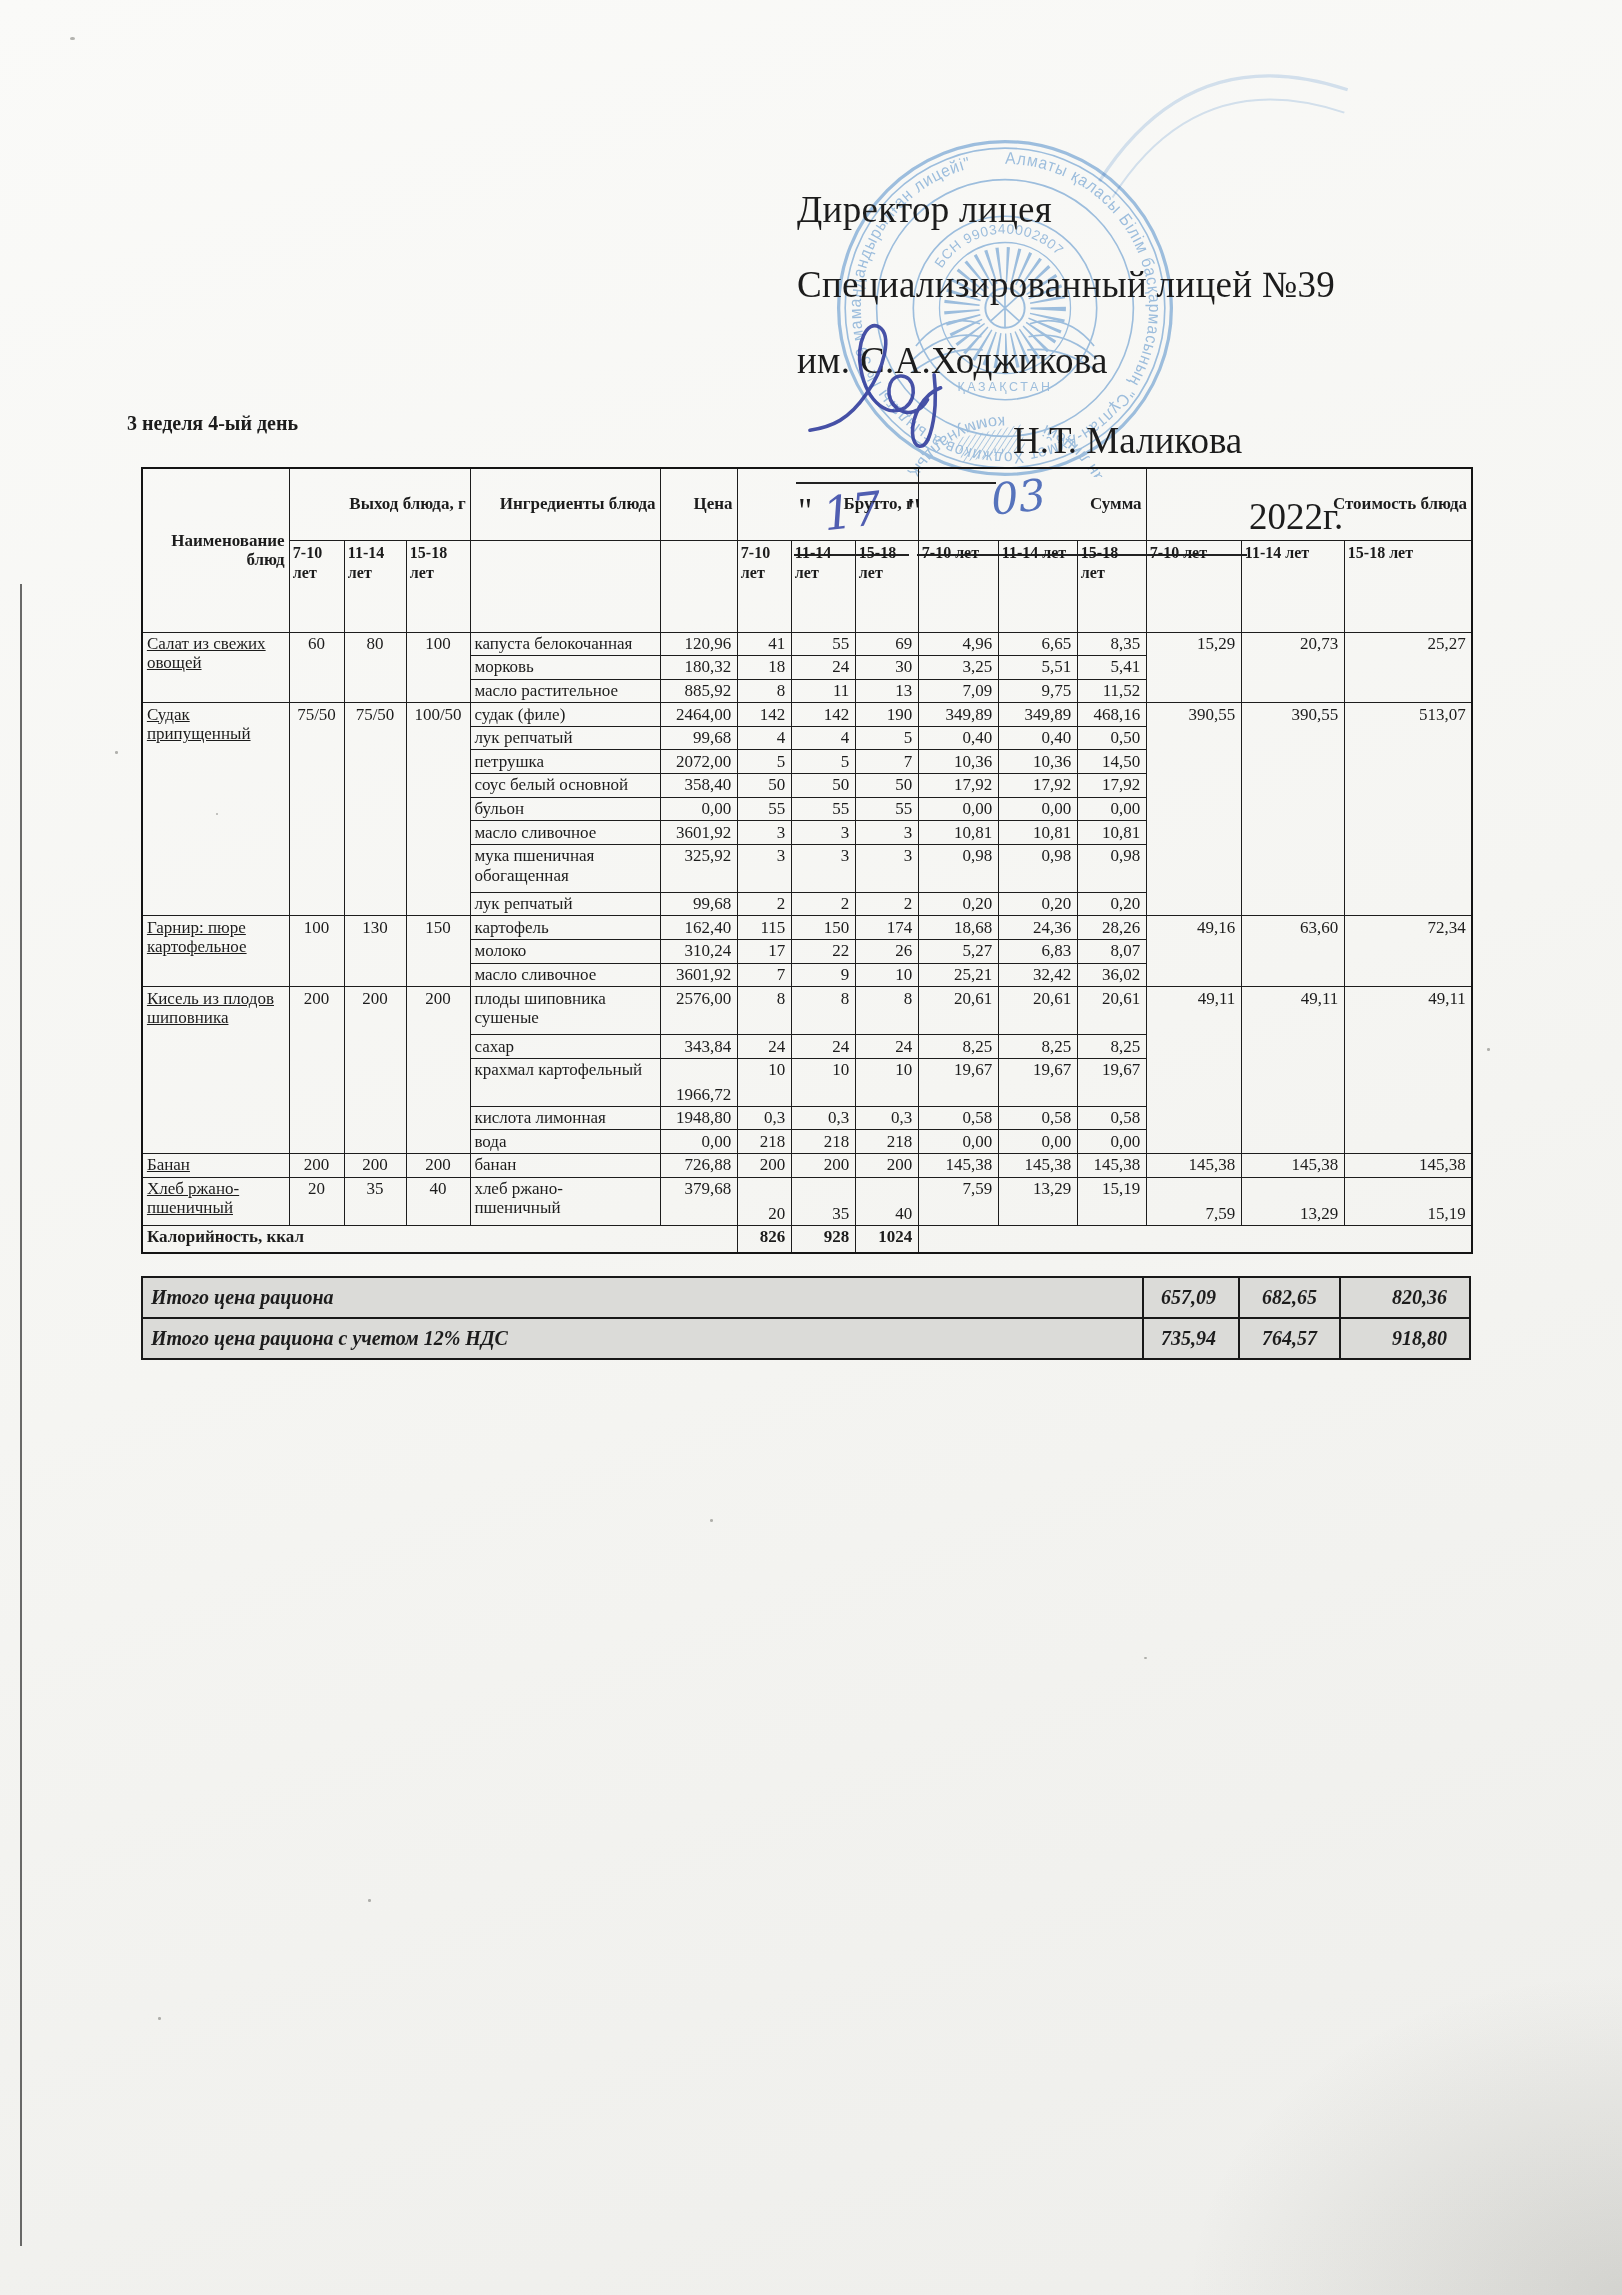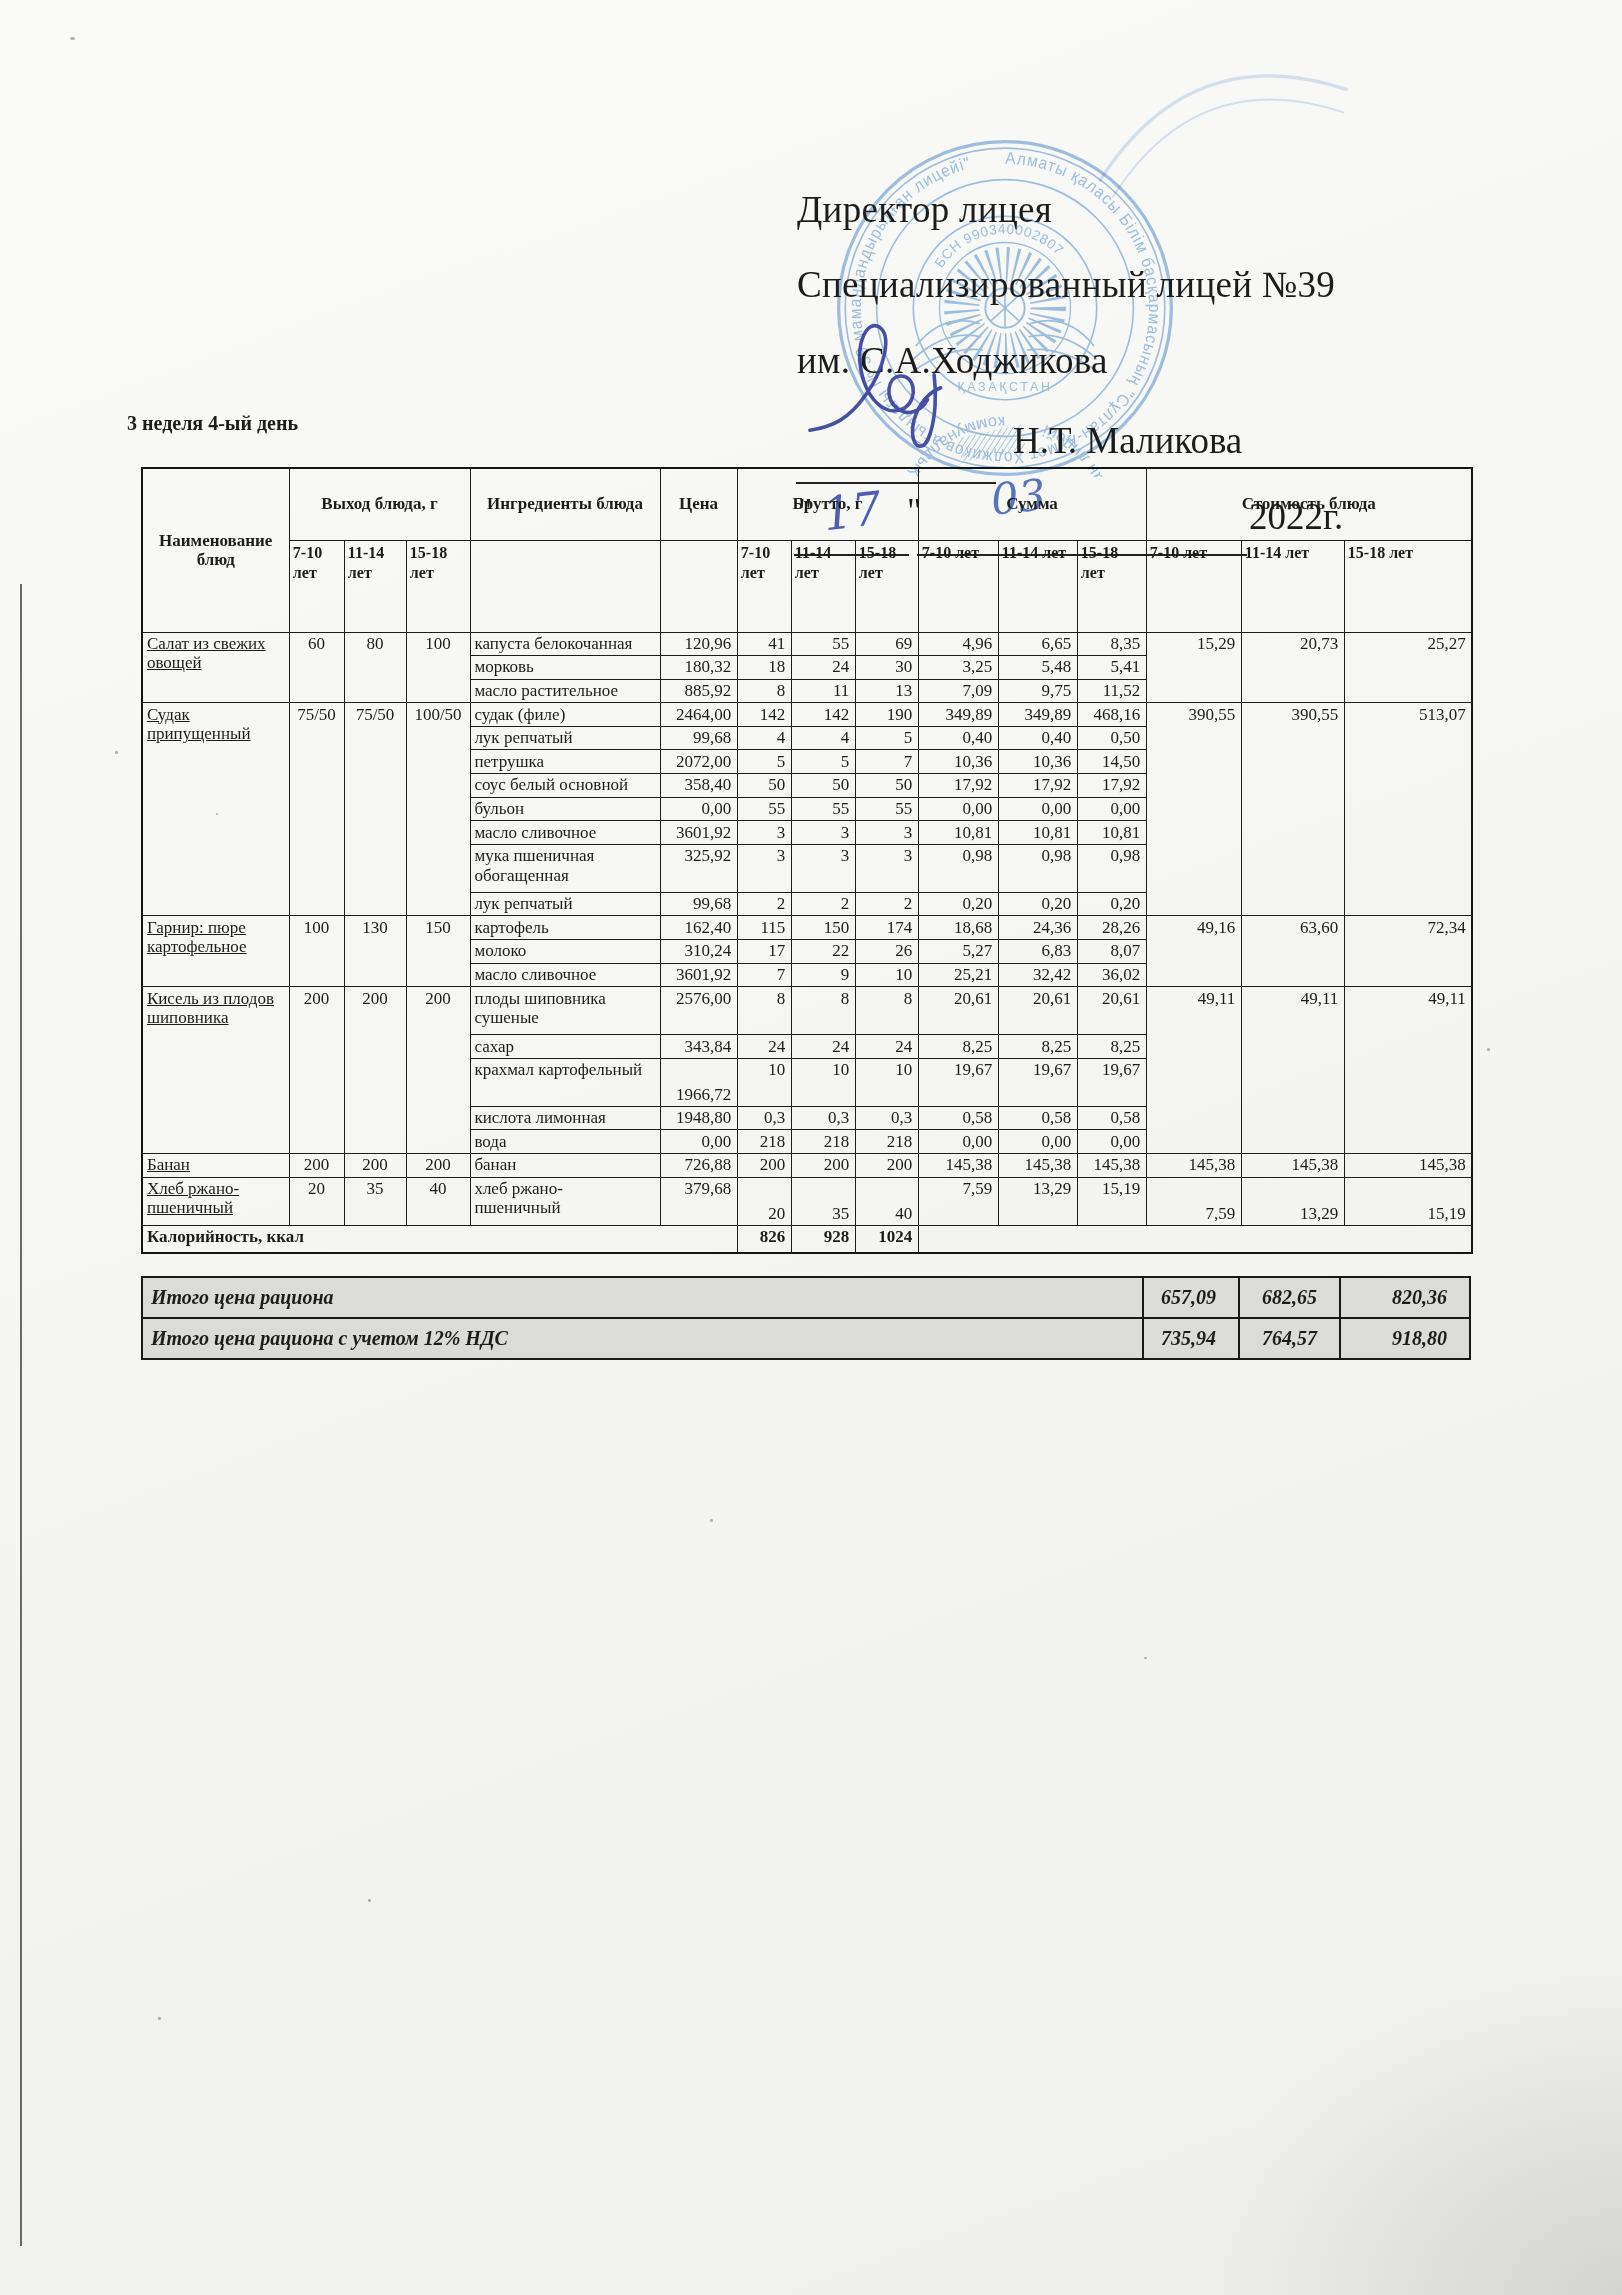--- a/index.html
+++ b/index.html
@@ -32,21 +32,21 @@
   .stamp{position:absolute;left:836px;top:139px;opacity:.52;mix-blend-mode:multiply;}
   .stamp2{position:absolute;left:1086px;top:31px;opacity:.22;mix-blend-mode:multiply;}
   
   .week{position:absolute;left:127px;top:412px;font-size:20px;font-weight:bold;}
   
   table.menu{position:absolute;left:141px;top:467px;width:1331px;border-collapse:collapse;
              table-layout:fixed;font-size:17px;line-height:19.6px;border:2.6px solid #141414;}
   .menu th,.menu td{border:1.3px solid #1d1d1d;vertical-align:top;padding:1.3px 3.9px;overflow:hidden;}
   .menu thead th{font-weight:bold;}
   tr.h1{height:72px}
-  tr.h1 th{vertical-align:middle;text-align:center;margin-top:46px;}
+  tr.h1 th{vertical-align:middle;text-align:right;margin-top:46px;}
   tr.h2{height:92px}
   tr.h2 th{vertical-align:top;text-align:left;padding:2.6px 3.3px;font-size:16px;}
   .menu tbody tr{height:23.6px;}
   .menu tbody tr.tall{height:48px;}
   .menu td.name{white-space:pre-line;text-decoration:underline;}
   .menu td.out{text-align:center;}
   .menu td.ing{white-space:pre-line;}
   .menu td.num{text-align:right;padding-right:5.2px;}
   .menu td.down{padding-top:26px;}
   .menu td.cal-label{font-weight:bold;}
@@ -203,21 +203,21 @@
           <td class="num" rowspan="3">20,73</td>
           <td class="num" rowspan="3">25,27</td>
         </tr>
         <tr>
           <td class="ing">морковь</td>
           <td class="num">180,32</td>
           <td class="num">18</td>
           <td class="num">24</td>
           <td class="num">30</td>
           <td class="num">3,25</td>
-          <td class="num">5,48</td>
+          <td class="num">5,51</td>
           <td class="num">5,41</td>
         </tr>
         <tr>
           <td class="ing">масло растительное</td>
           <td class="num">885,92</td>
           <td class="num">8</td>
           <td class="num">11</td>
           <td class="num">13</td>
           <td class="num">7,09</td>
           <td class="num">9,75</td>

